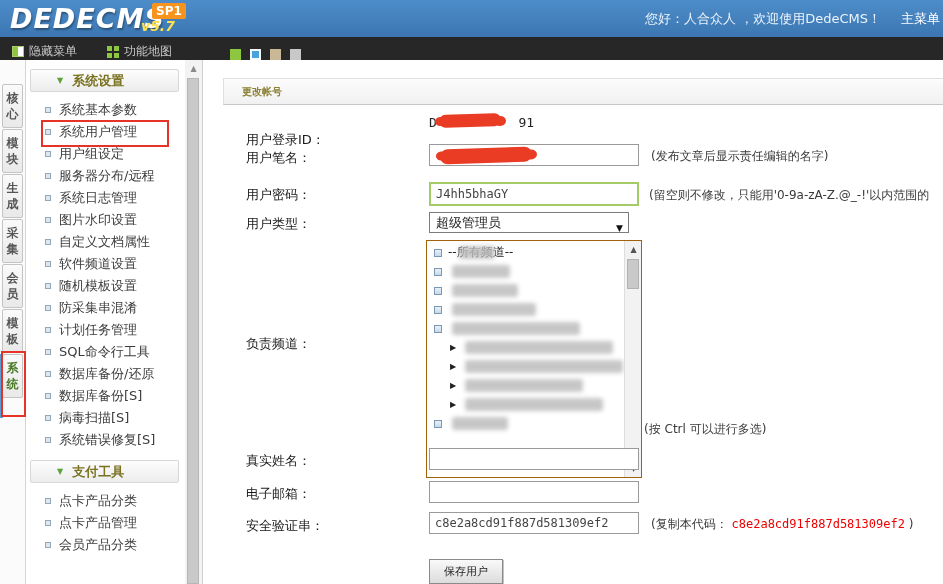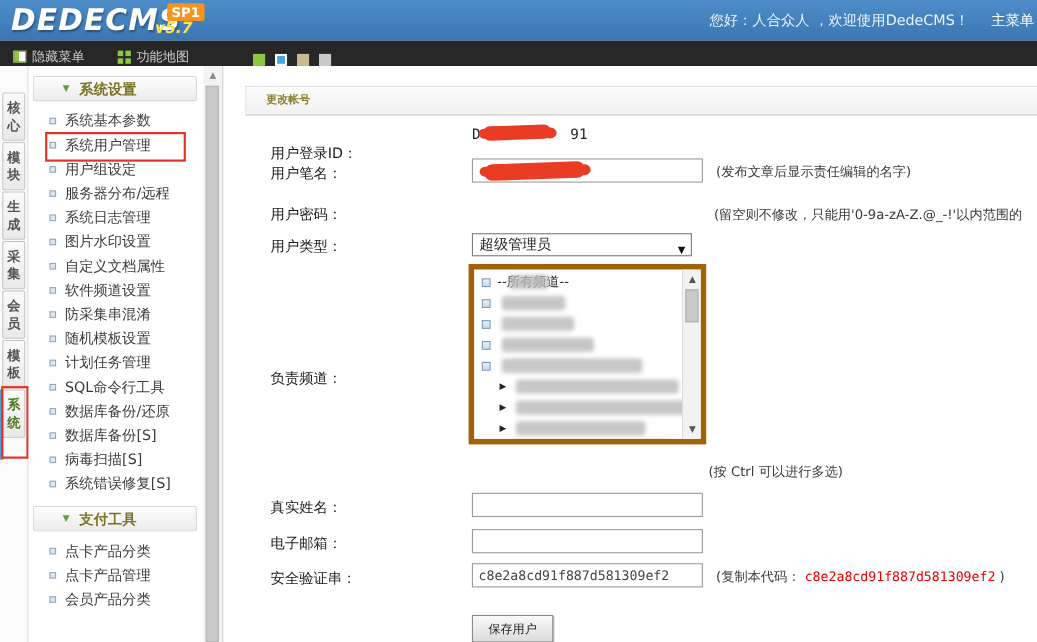--- a/index.html
+++ b/index.html
@@ -84,22 +84,22 @@
     font-size:12px; color:#444; padding:0 5px; }
   .txt-input.green { border:2px solid #a3cb67; }
   .value-text { position:absolute; left:226px; font-family:"DejaVu Sans Mono",monospace;
     font-size:13px; color:#222; }
 
   .select-box { position:absolute; left:226px; width:200px; height:21px;
     border:1px solid #7c7c7c; background:#fff; font-size:13px; color:#222;
     line-height:19px; padding-left:6px; cursor:pointer; }
   .select-arrow { position:absolute; right:5px; top:6px; font-size:9px; color:#111; }
 
-  .listbox { position:absolute; left:223px; top:180px; width:216px; height:164px;
-    border:5px solid #a16207; background:#fff; overflow:hidden; }
+  .listbox { position:absolute; left:223px; top:180px; width:216px; height:238px;
+    border:1px solid #a16207; background:#fff; overflow:hidden; }
   .lb-rows { position:absolute; left:0; top:2px; right:17px; }
   .lb-row { position:relative; height:19px; display:flex; align-items:center;
     padding-left:7px; font-size:12px; color:#222; cursor:pointer; }
   .lb-check { width:8px; height:8px; background:linear-gradient(#e9f1f8,#c8d9e8);
     border:1px solid #7a98b4; margin-right:6px; flex:none; }
   .lb-arrow { font-size:8px; color:#222; margin:0 5px 0 16px; flex:none; }
   .lb-text { white-space:nowrap; }
   .lb-blur { display:inline-block; height:13px; background:#bdbdbd; border-radius:3px;
     filter:blur(2px); opacity:.85; margin-left:4px; flex:none; }
   .lb-blur.overlay { position:absolute; top:3px; }
@@ -207,25 +207,25 @@
       <div class="menu-item">
         <span class="bullet"></span>
         <span>自定义文档属性</span>
       </div>
       <div class="menu-item">
         <span class="bullet"></span>
         <span>软件频道设置</span>
       </div>
       <div class="menu-item">
         <span class="bullet"></span>
+        <span>随机模板设置</span>
+      </div>
+      <div class="menu-item">
+        <span class="bullet"></span>
         <span>防采集串混淆</span>
-      </div>
-      <div class="menu-item">
-        <span class="bullet"></span>
-        <span>随机模板设置</span>
       </div>
       <div class="menu-item">
         <span class="bullet"></span>
         <span>计划任务管理</span>
       </div>
       <div class="menu-item">
         <span class="bullet"></span>
         <span>SQL命令行工具</span>
       </div>
       <div class="menu-item">
@@ -279,20 +279,21 @@
       <span>91</span>
     </div>
     <div class="scribble" style="left:236px; top:54px; width:62px; height:13px;"></div>
 
     <div class="flabel" style="top:89px;">用户笔名：</div>
     <input class="txt-input" style="top: 84px;" value="">
     <div class="scribble" style="left:237px; top:88px; width:92px; height:15px;"></div>
     <div class="fnote" style="left:448px; top:88px;">(发布文章后显示责任编辑的名字)</div>
 
     <div class="flabel" style="top:126px;">用户密码：</div>
+    <input class="txt-input green" style="top: 122px; height: 24px;" value="J4hh5bhaGY">
     <div class="fnote" style="left:446px; top:127px;">(留空则不修改，只能用'0-9a-zA-Z.@_-!'以内范围的</div>
 
     <div class="flabel" style="top:155px;">用户类型：</div>
     <div class="select-box" style="top:152px;">
       <span>超级管理员</span>
       <span class="select-arrow">▼</span>
     </div>
 
     <div class="flabel" style="top:275px;">负责频道：</div>
     <div class="listbox">

